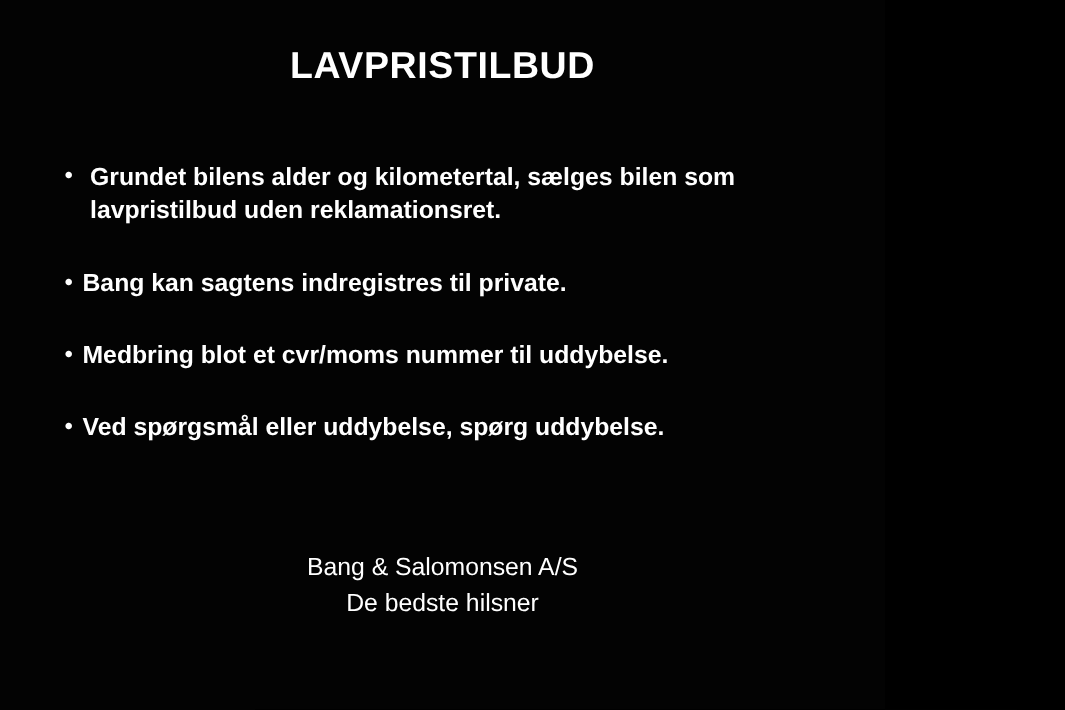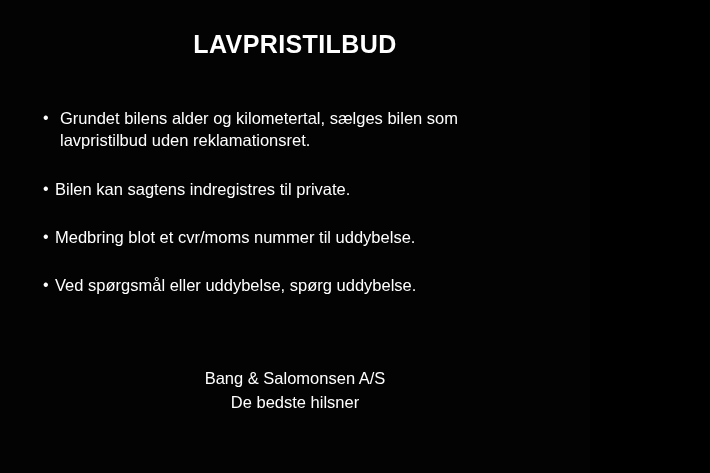--- a/index.html
+++ b/index.html
@@ -50,20 +50,21 @@
     width: 12px;
     font-size: 16px;
     line-height: 1.35;
     color: #ffffff;
   }
   .bullet .dot.wide {
     width: 17px;
   }
   .bullet .btext {
     flex: 1 1 auto;
+    font-weight: bold;
   }
   .bullet.first .btext {
     max-width: 580px;
   }
   .closing {
     position: absolute;
     left: 0;
     right: 0;
     top: 367px;
     text-align: center;
@@ -82,21 +83,21 @@
 
   <div class="title">LAVPRISTILBUD</div>
 
   <ul class="bullets">
     <li class="bullet first">
       <span class="dot wide">•</span>
       <span class="btext">Grundet bilens alder og kilometertal, sælges bilen som lavpristilbud uden reklamationsret.</span>
     </li>
     <li class="bullet">
       <span class="dot">•</span>
-      <span class="btext">Bilen kan sagtens indregistres til private.</span>
+      <span class="btext">Bang kan sagtens indregistres til private.</span>
     </li>
     <li class="bullet">
       <span class="dot">•</span>
       <span class="btext">Medbring blot et cvr/moms nummer til uddybelse.</span>
     </li>
     <li class="bullet">
       <span class="dot">•</span>
       <span class="btext">Ved spørgsmål eller uddybelse, spørg uddybelse.</span>
     </li>
   </ul>

